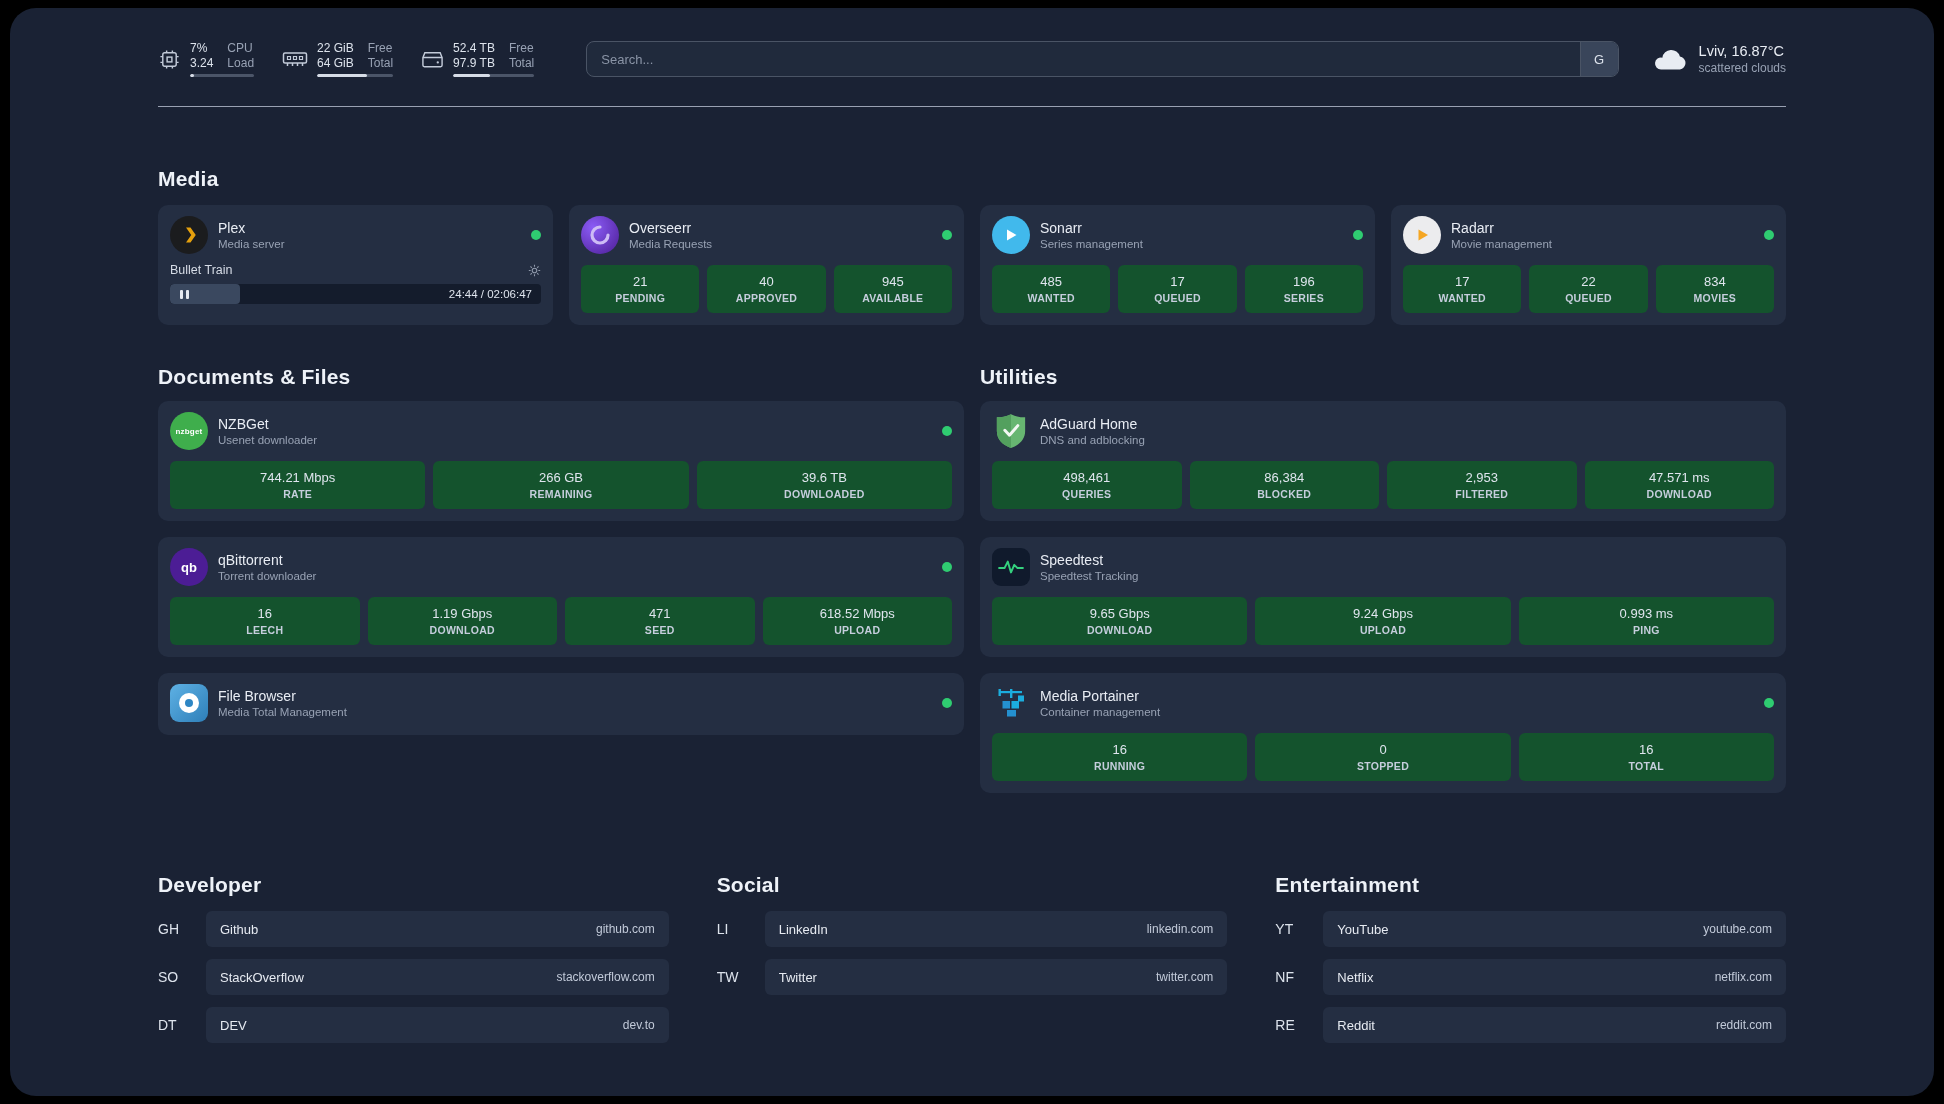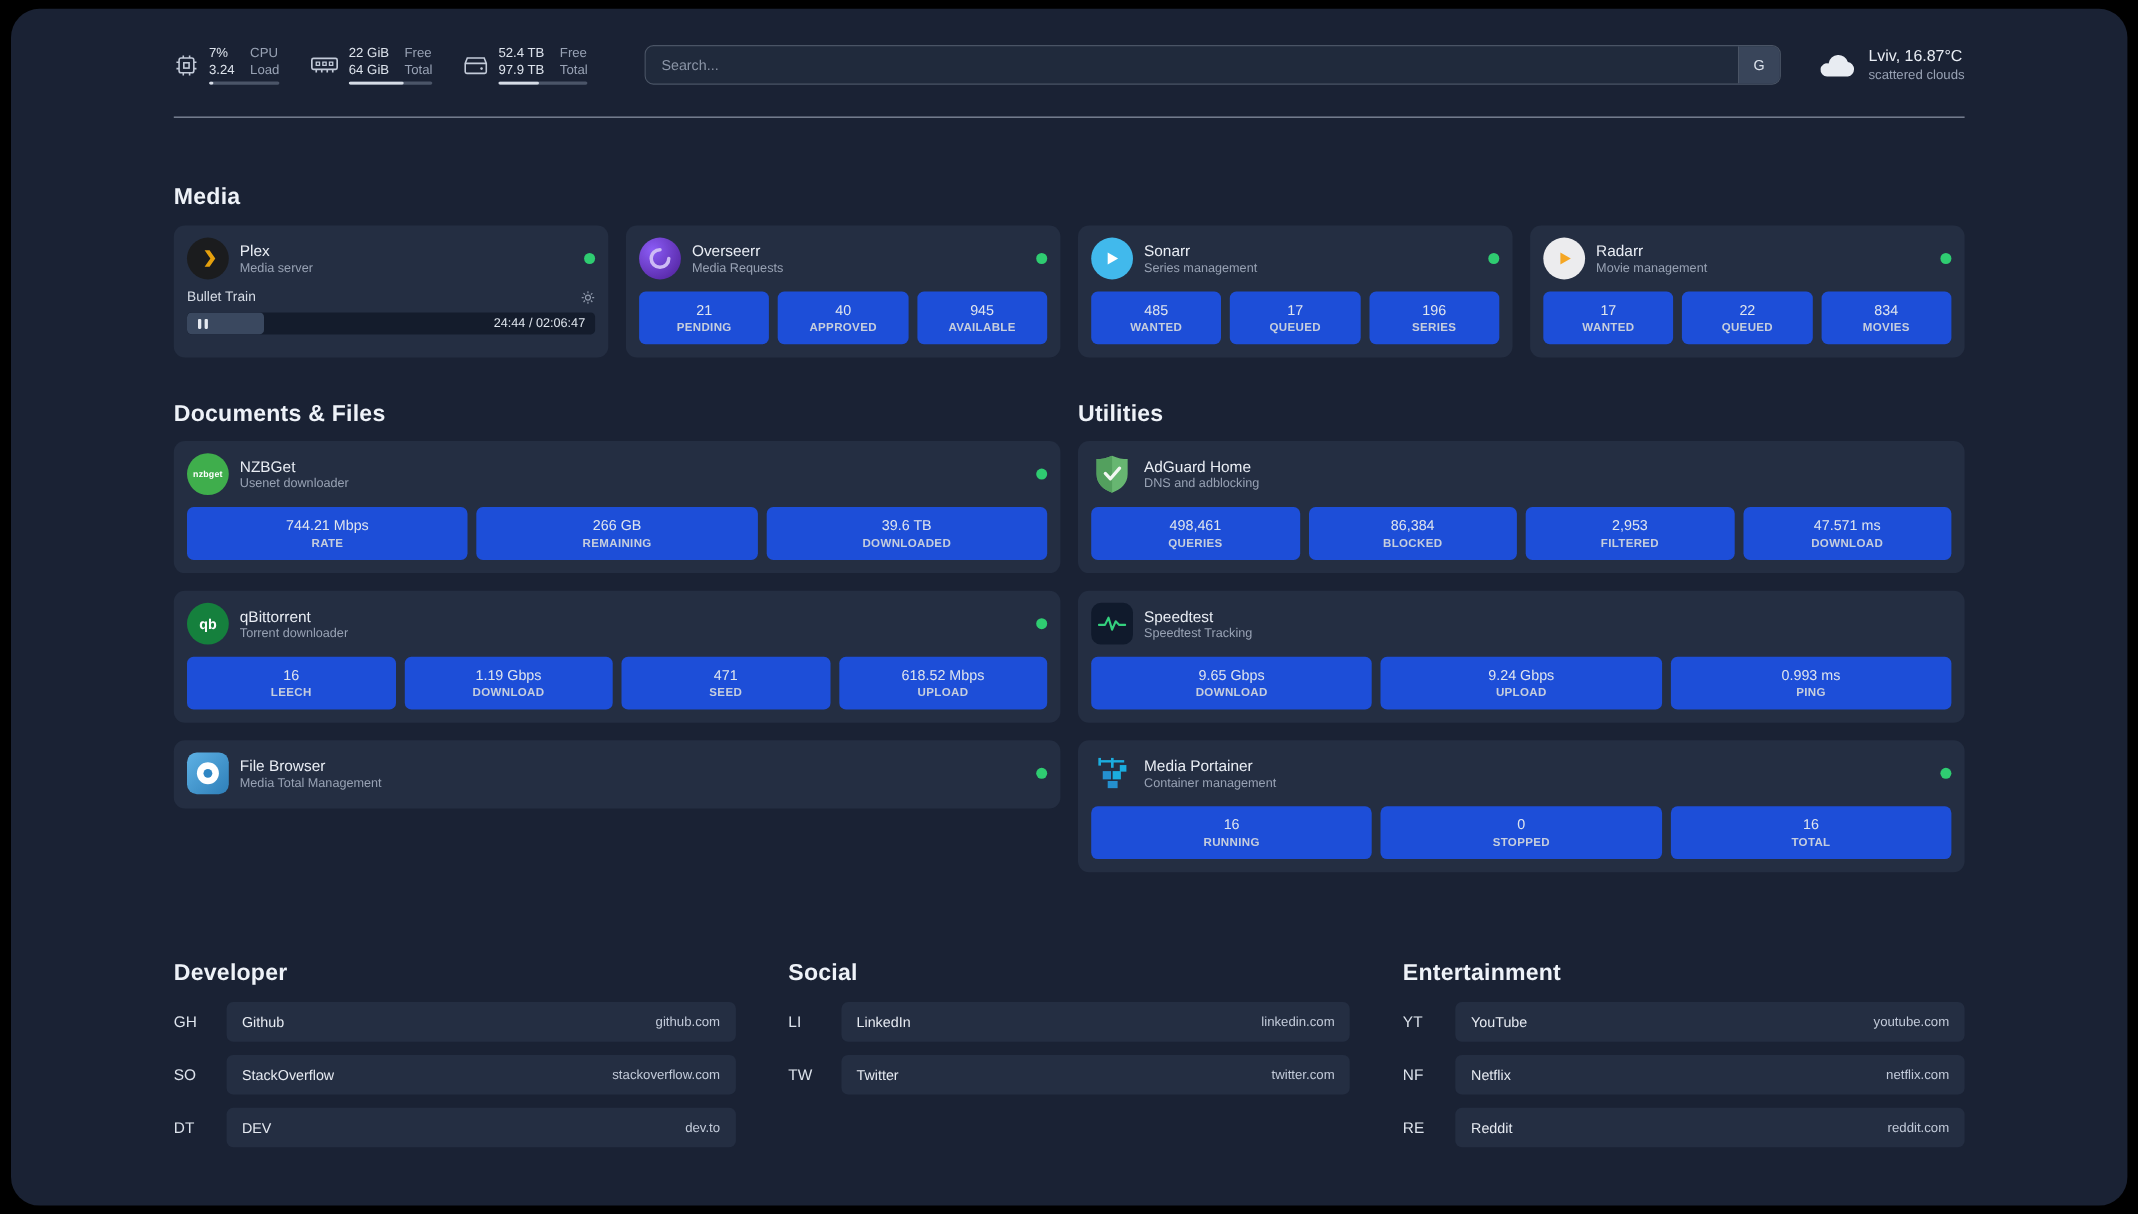--- a/index.html
+++ b/index.html
@@ -45,21 +45,21 @@
               justify-content:center; flex:none; overflow:hidden; }
   .svc-icon.sq { border-radius:9px; }
   .svc-icon.plain { background:transparent; border-radius:0; }
   .svc-name { display:block; font-size:14px; font-weight:500; color:#e9edf4; }
   .svc-desc { display:block; font-size:11.5px; color:#98a2b4; margin-top:2px; }
   .dot { width:10px; height:10px; border-radius:50%; background:#2fcc71; margin-left:auto; flex:none; }
 
   .stats { display:grid; gap:8px; margin-top:10px; }
   .c3 { grid-template-columns:repeat(3,1fr); }
   .c4 { grid-template-columns:repeat(4,1fr); }
-  .stat { background:#1d4ed8; border-radius:6px; height:48px; display:flex; flex-direction:column;
+  .stat { background:#14532d; border-radius:6px; height:48px; display:flex; flex-direction:column;
           align-items:center; justify-content:center; gap:3px; text-align:center; }
   .stat-val { font-size:13px; color:#dfe5ee; }
   .stat-lab { font-size:10.5px; font-weight:bold; color:#c6cedd; letter-spacing:.3px; }
 
   
   .player { margin-top:8px; }
   .player-top { display:flex; align-items:center; justify-content:space-between; }
   .player-title { font-size:12.5px; color:#d6dce6; }
   .gear { display:flex; cursor:pointer; }
   .player-bar { position:relative; height:20px; border-radius:4px; background:#141c2c; margin-top:7px;
@@ -74,21 +74,21 @@
   .col h2 { margin-bottom:12px; }
   .col .card { margin-bottom:16px; }
 
   
   .i-plex { background:#1b1c1e; }
   .i-overseerr { background:radial-gradient(circle at 32% 30%, #8b5cf6, #4c1d95); }
   .i-sonarr { background:#41b9ec; }
   .i-radarr { background:#ececee; }
   .i-nzbget { background:#3fae4c; }
   .nzb-text { font-size:8px; font-weight:bold; color:#fff; letter-spacing:.2px; }
-  .i-qb { background:#15803d; }
+  .i-qb { background:#4c1d95; }
   .qb-text { font-size:13px; font-weight:bold; color:#fff; }
   .i-fb { background:linear-gradient(135deg,#5eb1e4,#2e7fb9); }
   .fb-outer { width:20px; height:20px; border-radius:50%; background:#fff; display:flex;
               align-items:center; justify-content:center; }
   .fb-inner { width:8px; height:8px; border-radius:50%; background:#2e86c4; }
   .i-st { background:#101a2c; }
 
   
   .bookmarks { display:grid; grid-template-columns:repeat(3,1fr); gap:0 48px; margin-top:64px; }
   .bm-list { margin-top:14px; display:flex; flex-direction:column; gap:12px; }

